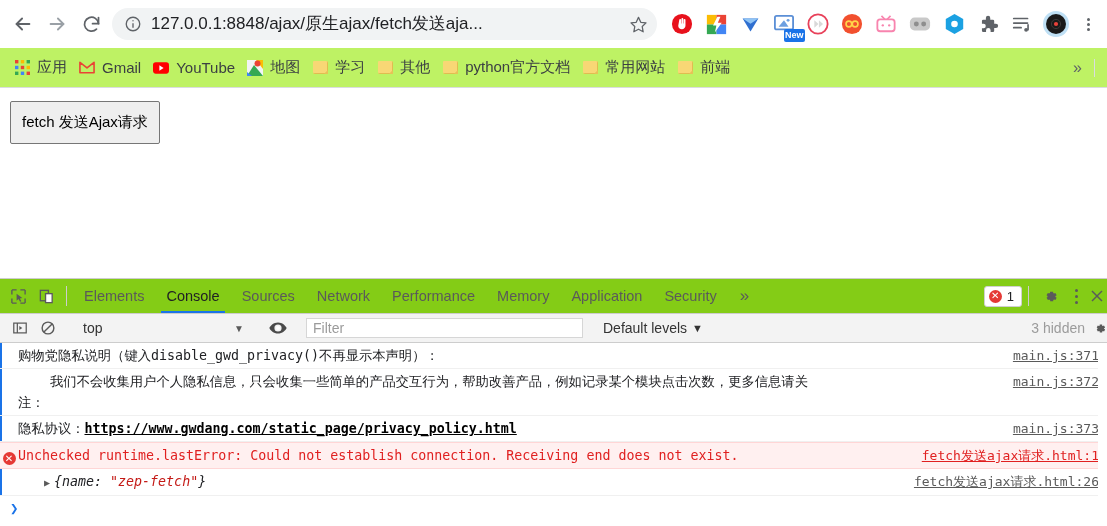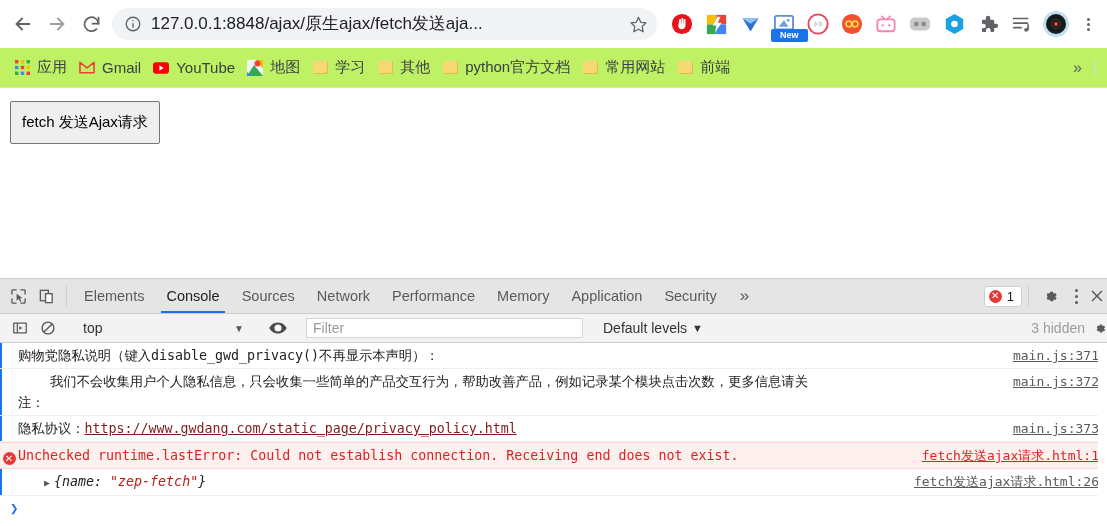--- a/index.html
+++ b/index.html
@@ -38,23 +38,23 @@
   }
   .omni-star { width: 26px; height: 26px; flex:0 0 auto; display:flex;align-items:center;justify-content:center;color:#5f6368;}
 
   .ext-strip { display: flex; align-items: center; flex: 0 0 auto; }
   .ext-icon {
     width: 30px; height: 30px; margin: 0 2px;
     display:flex;align-items:center;justify-content:center;
     position: relative; flex: 0 0 auto;
   }
   .ext-badge-new {
-    position:absolute; left: 2px; bottom: -3px;
+    position:absolute; left: 15px; bottom: -3px;
     background:#1a73e8; color:#fff; font-size: 9px; line-height:11px;
-    padding: 1px 9px; border-radius: 2px; font-family:"Liberation Sans",sans-serif;
+    padding: 1px 1px; border-radius: 2px; font-family:"Liberation Sans",sans-serif;
     font-weight: bold; letter-spacing: 0;
   }
   .kebab { width: 26px; height: 30px; display:flex;flex-direction:column;align-items:center;justify-content:center;gap:2px; flex:0 0 auto; margin-left:2px;}
   .kebab i { width:3px;height:3px;background:#5f6368;border-radius:50%; display:block;}
 
   
   .bm-bar {
     height: 40px; display: flex; align-items: center;
     padding: 0 8px; background:#bef264; border-bottom: 1px solid #dadce0;
     overflow: hidden; white-space: nowrap;
@@ -94,21 +94,21 @@
     border-radius: 2px;
     padding: 12px 11px;
     line-height: 1.1;
   }
 
   
   .devtools { position:absolute; left:0; right:0; bottom:0; height: 248px; background:#fff;
     border-top: 1px solid #cdcdcd; display:flex; flex-direction:column; }
 
   .dt-tabbar {
-    height: 35px; background: #e5e5e5; border-bottom: 1px solid #cdcdcd;
+    height: 35px; background: #84cc16; border-bottom: 1px solid #cdcdcd;
     display: flex; align-items: stretch; padding-left: 4px;
   }
   .dt-toolicon { width: 28px; display:flex;align-items:center;justify-content:center; color:#5a5a5a;}
   .dt-vsep { width:1px; background:#cdcdcd; margin: 7px 6px; }
   .dt-tab {
     display:flex; align-items:center; padding: 0 11px;
     font-size: 14.5px; color: #5a5a5a;
     font-family:"Liberation Sans", sans-serif;
     position: relative;
   }
@@ -177,21 +177,21 @@
     margin-left: 8px; white-space: nowrap;
   }
   .msg.error { background: #fff0f0; border-bottom:1px solid #ffd6d6; border-top:1px solid #ffd6d6;}
   .msg.error .body { color:#e02020; }
   .msg.error .src { color:#e02020; }
   .msg .err-icon {
     width:13px;height:13px;border-radius:50%;background:#e53935;color:#fff;
     display:flex;align-items:center;justify-content:center;font-size:10px;
     font-family:"Liberation Sans",sans-serif; margin-top:4px;
   }
-  .link { color:#7f1d1d; text-decoration: underline; }
+  .link { color:#000000; text-decoration: underline; font-weight: bold; }
   .msg .indent { padding-left: 26px; }
   .msg .arrow { color:#5a5a5a; font-size: 10px; padding-right:4px; }
   .obj { font-style: italic; color:#202124; }
   .obj .str { color:#c41a16; font-style: italic;}
   .prompt-row {
     display:flex; align-items:center; padding: 3px 0 3px 6px; min-height:24px;
   }
   .prompt-caret { color:#1a73e8; font-size: 14px; font-family:"DejaVu Sans Mono",monospace; padding: 0 6px 0 4px;}
   .msg-group-line { position:absolute; left:0; top:0; bottom:0; width:2px; background:#1a73e8; }
   .scroll-stub { position:absolute; right:0; top:0; width:9px; bottom:0; background:#fff;}

